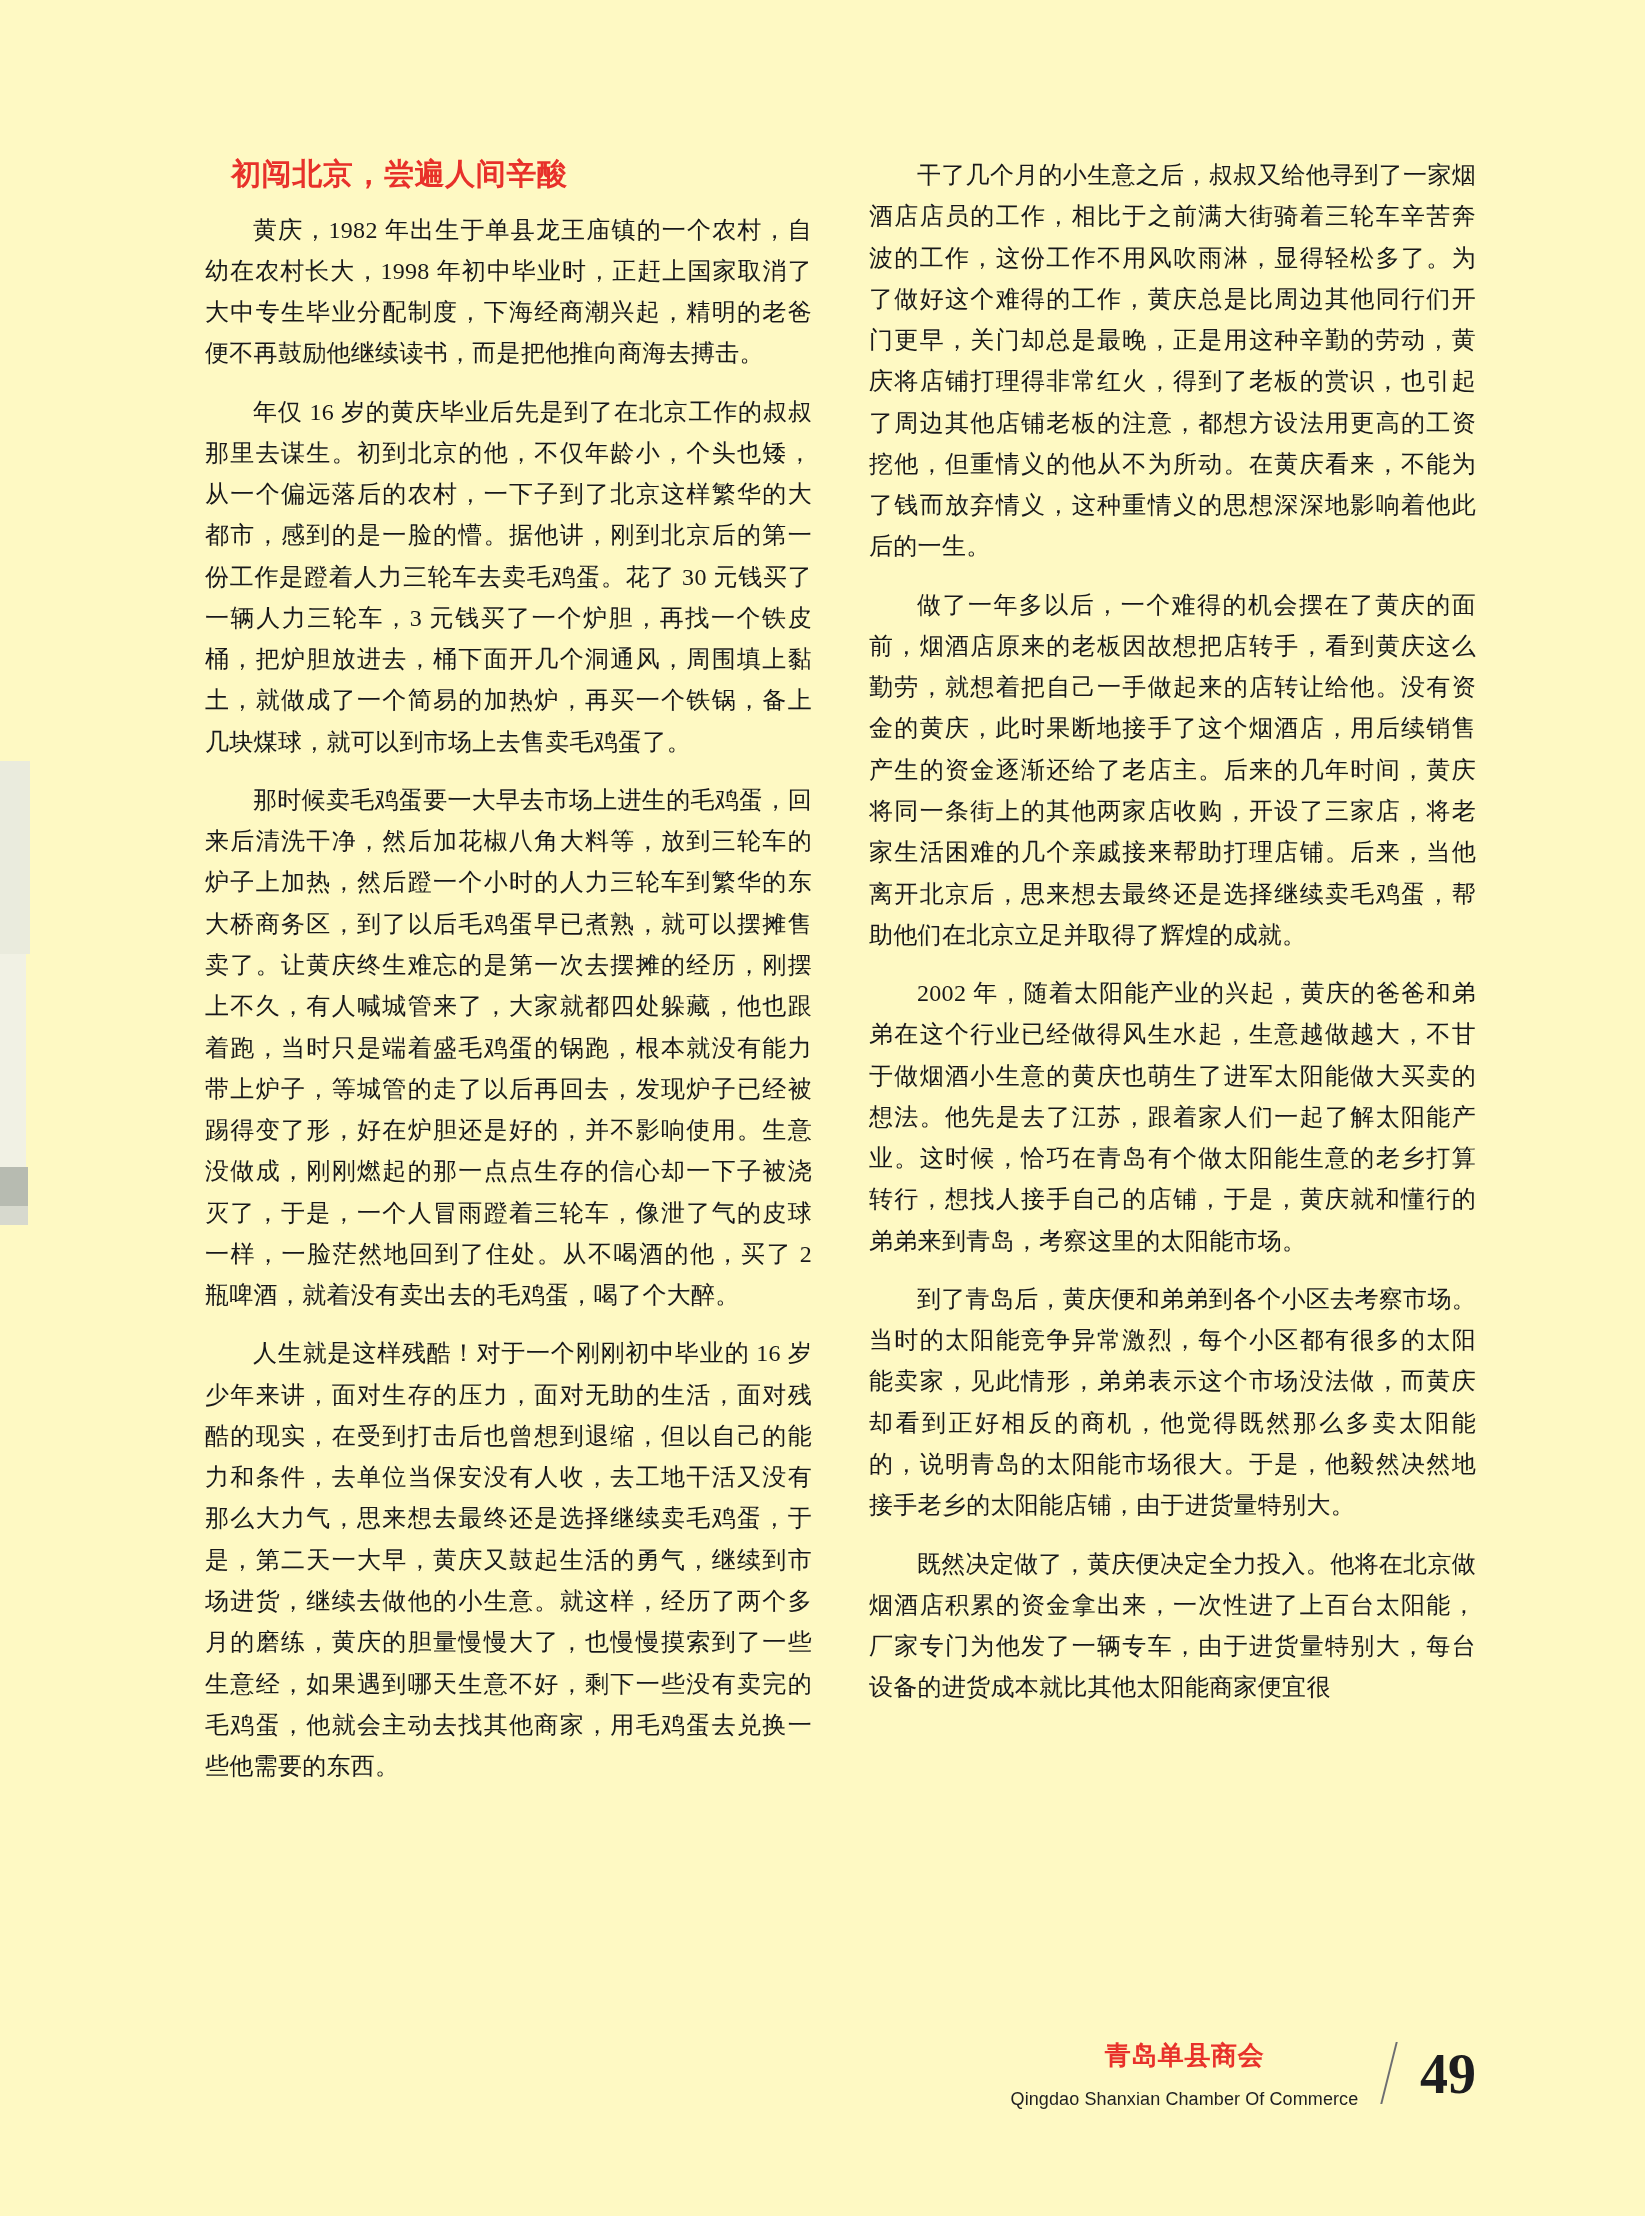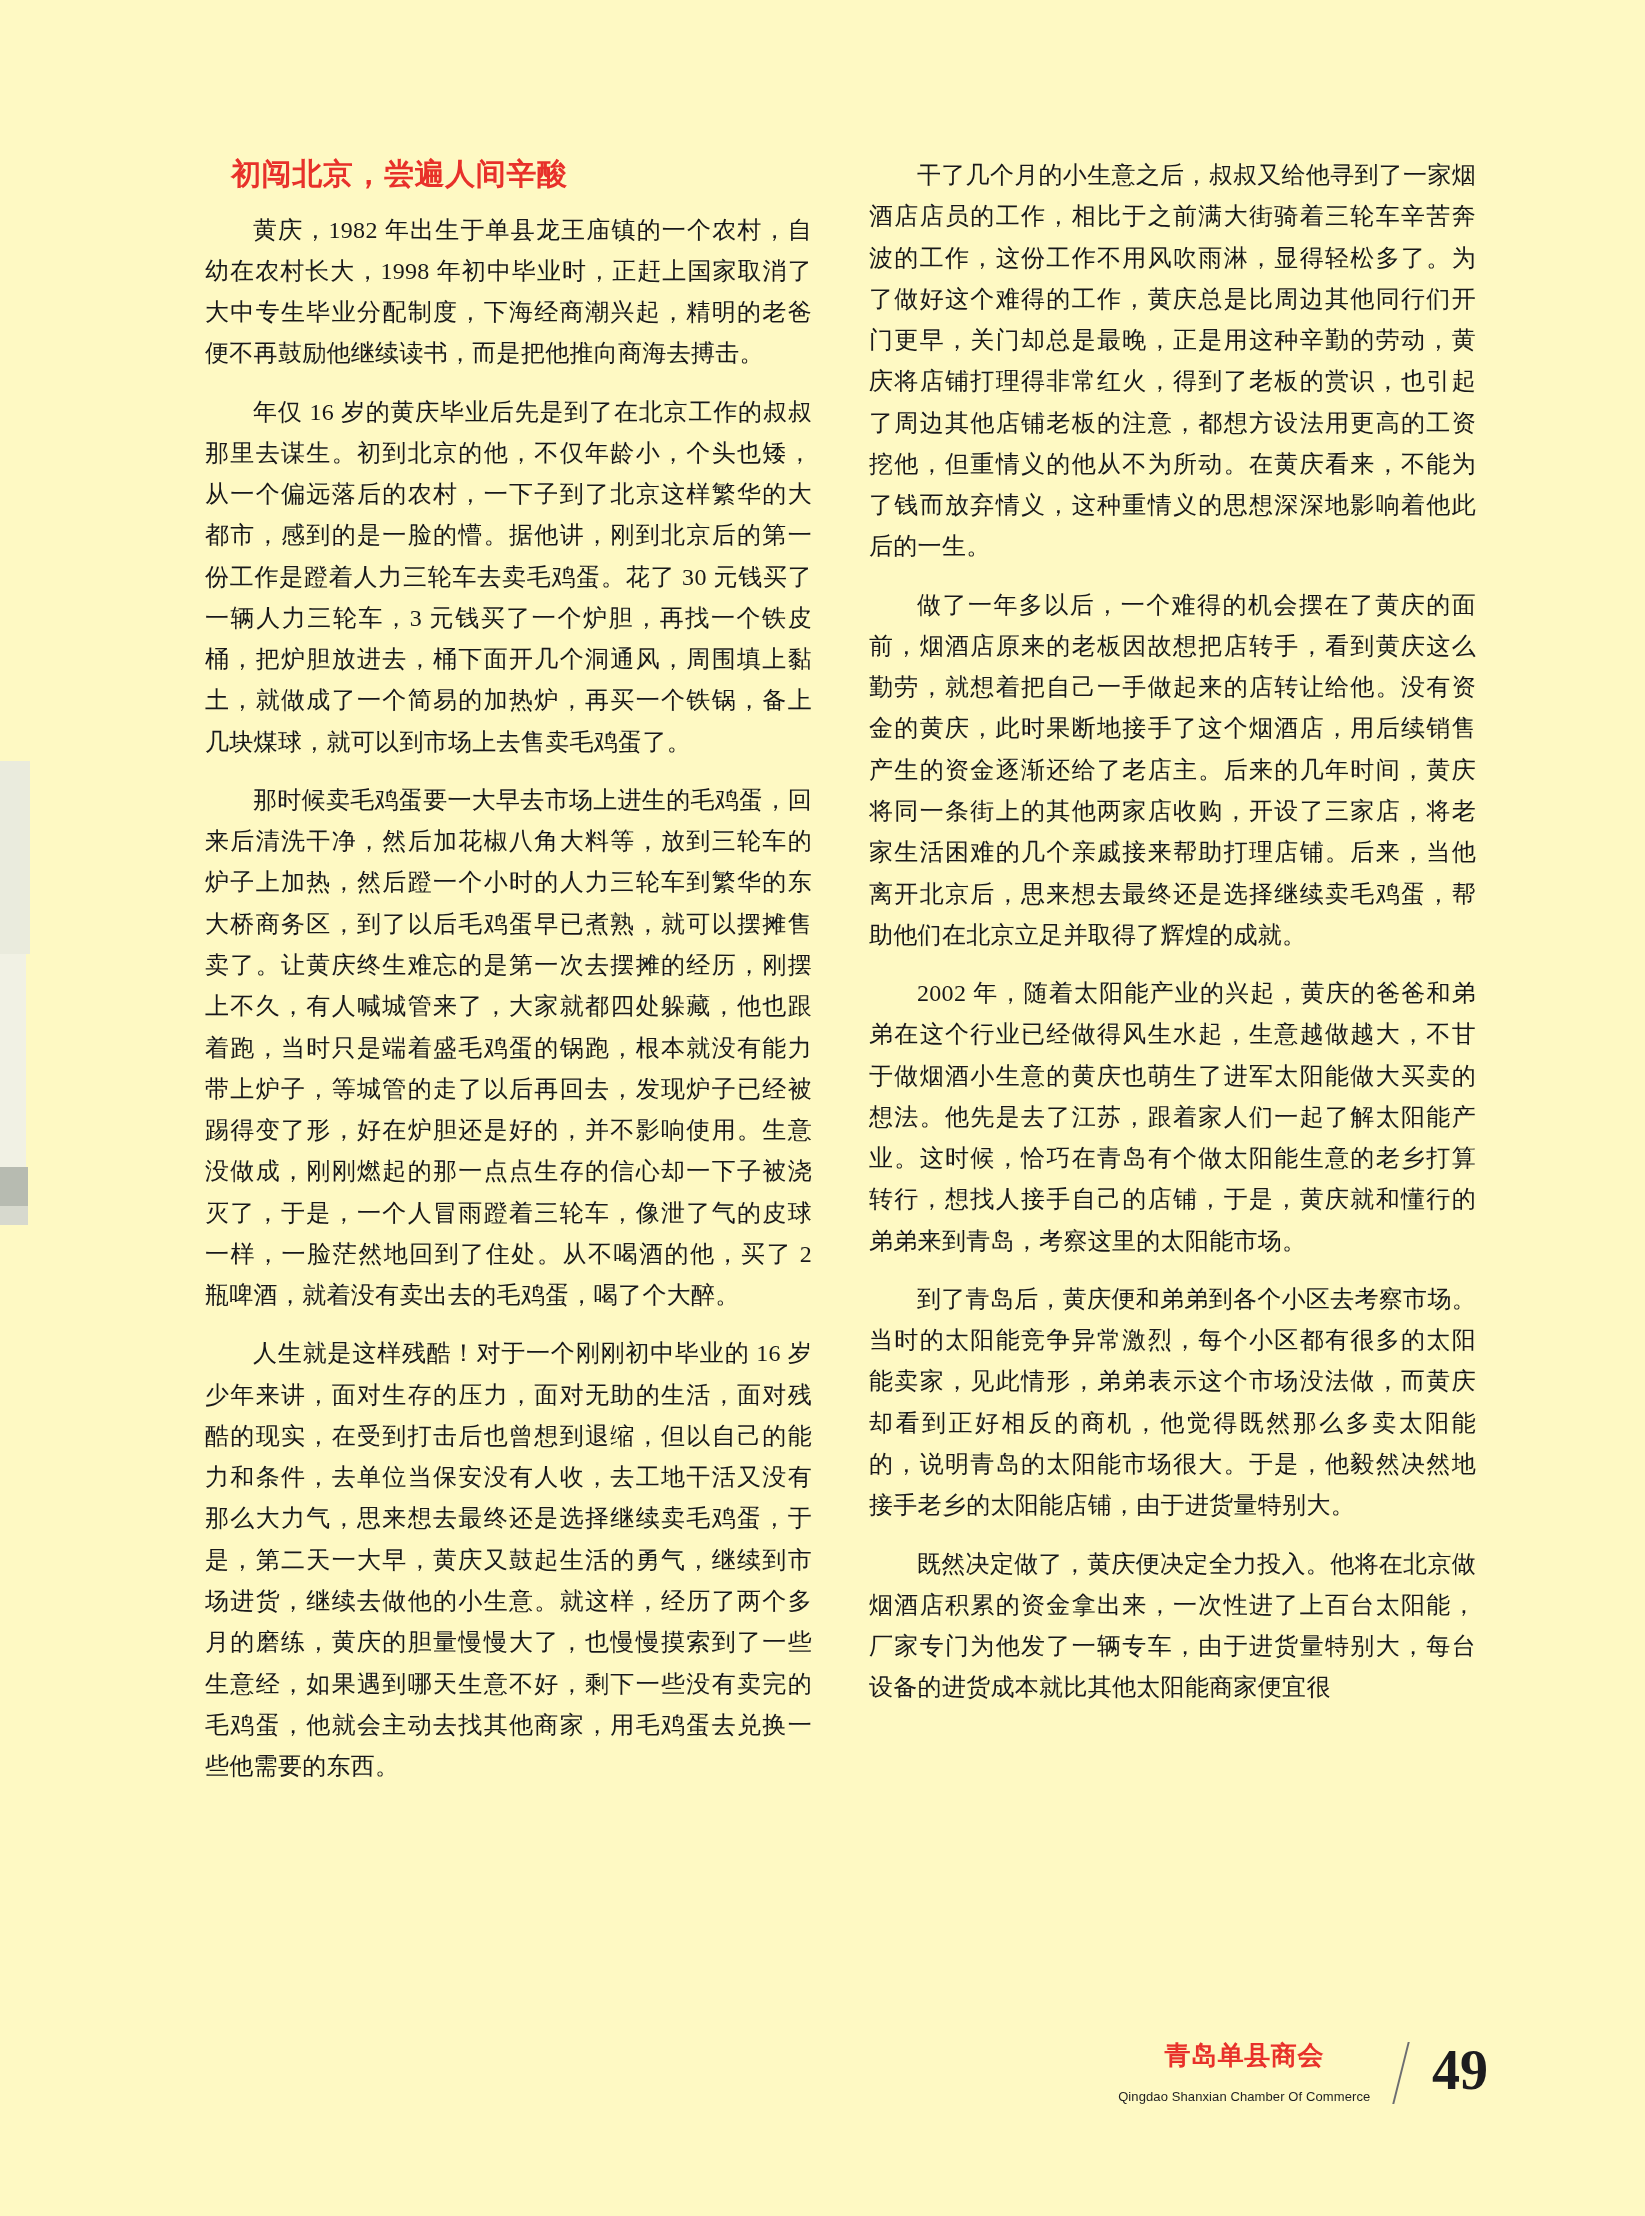--- a/index.html
+++ b/index.html
@@ -68,43 +68,43 @@
     text-justify: inter-character;
     text-indent: 2em;
     word-break: break-all;
     letter-spacing: 0.3px;
   }
   p.body-text:last-child { margin-bottom: 0; }
 
   
   .footer {
     position: absolute;
-    right: 157px;
+    right: 169px;
     bottom: 108px;
     display: flex;
-    align-items: flex-start;
+    align-items: center;
     gap: 26px;
   }
   .footer-brand {
     display: flex;
     flex-direction: column;
     align-items: center;
     line-height: 1;
   }
   .brand-cn {
     color: #e8312a;
     font-family: "DejaVu Sans", "Liberation Sans", sans-serif;
     font-weight: bold;
     font-size: 26px;
     letter-spacing: 0.6px;
   }
   .brand-en {
     color: #1d1d1f;
     font-family: "Liberation Sans", "DejaVu Sans", sans-serif;
-    font-size: 13px;
+    font-size: 18px;
     margin-top: 22px;
     letter-spacing: 0.1px;
     white-space: nowrap;
   }
   .footer-rule {
     width: 1.9px;
     height: 62px;
     background: #6d6e71;
     transform: skewX(-14deg);
     margin: 0 3.9px 3.9px 3.9px;

